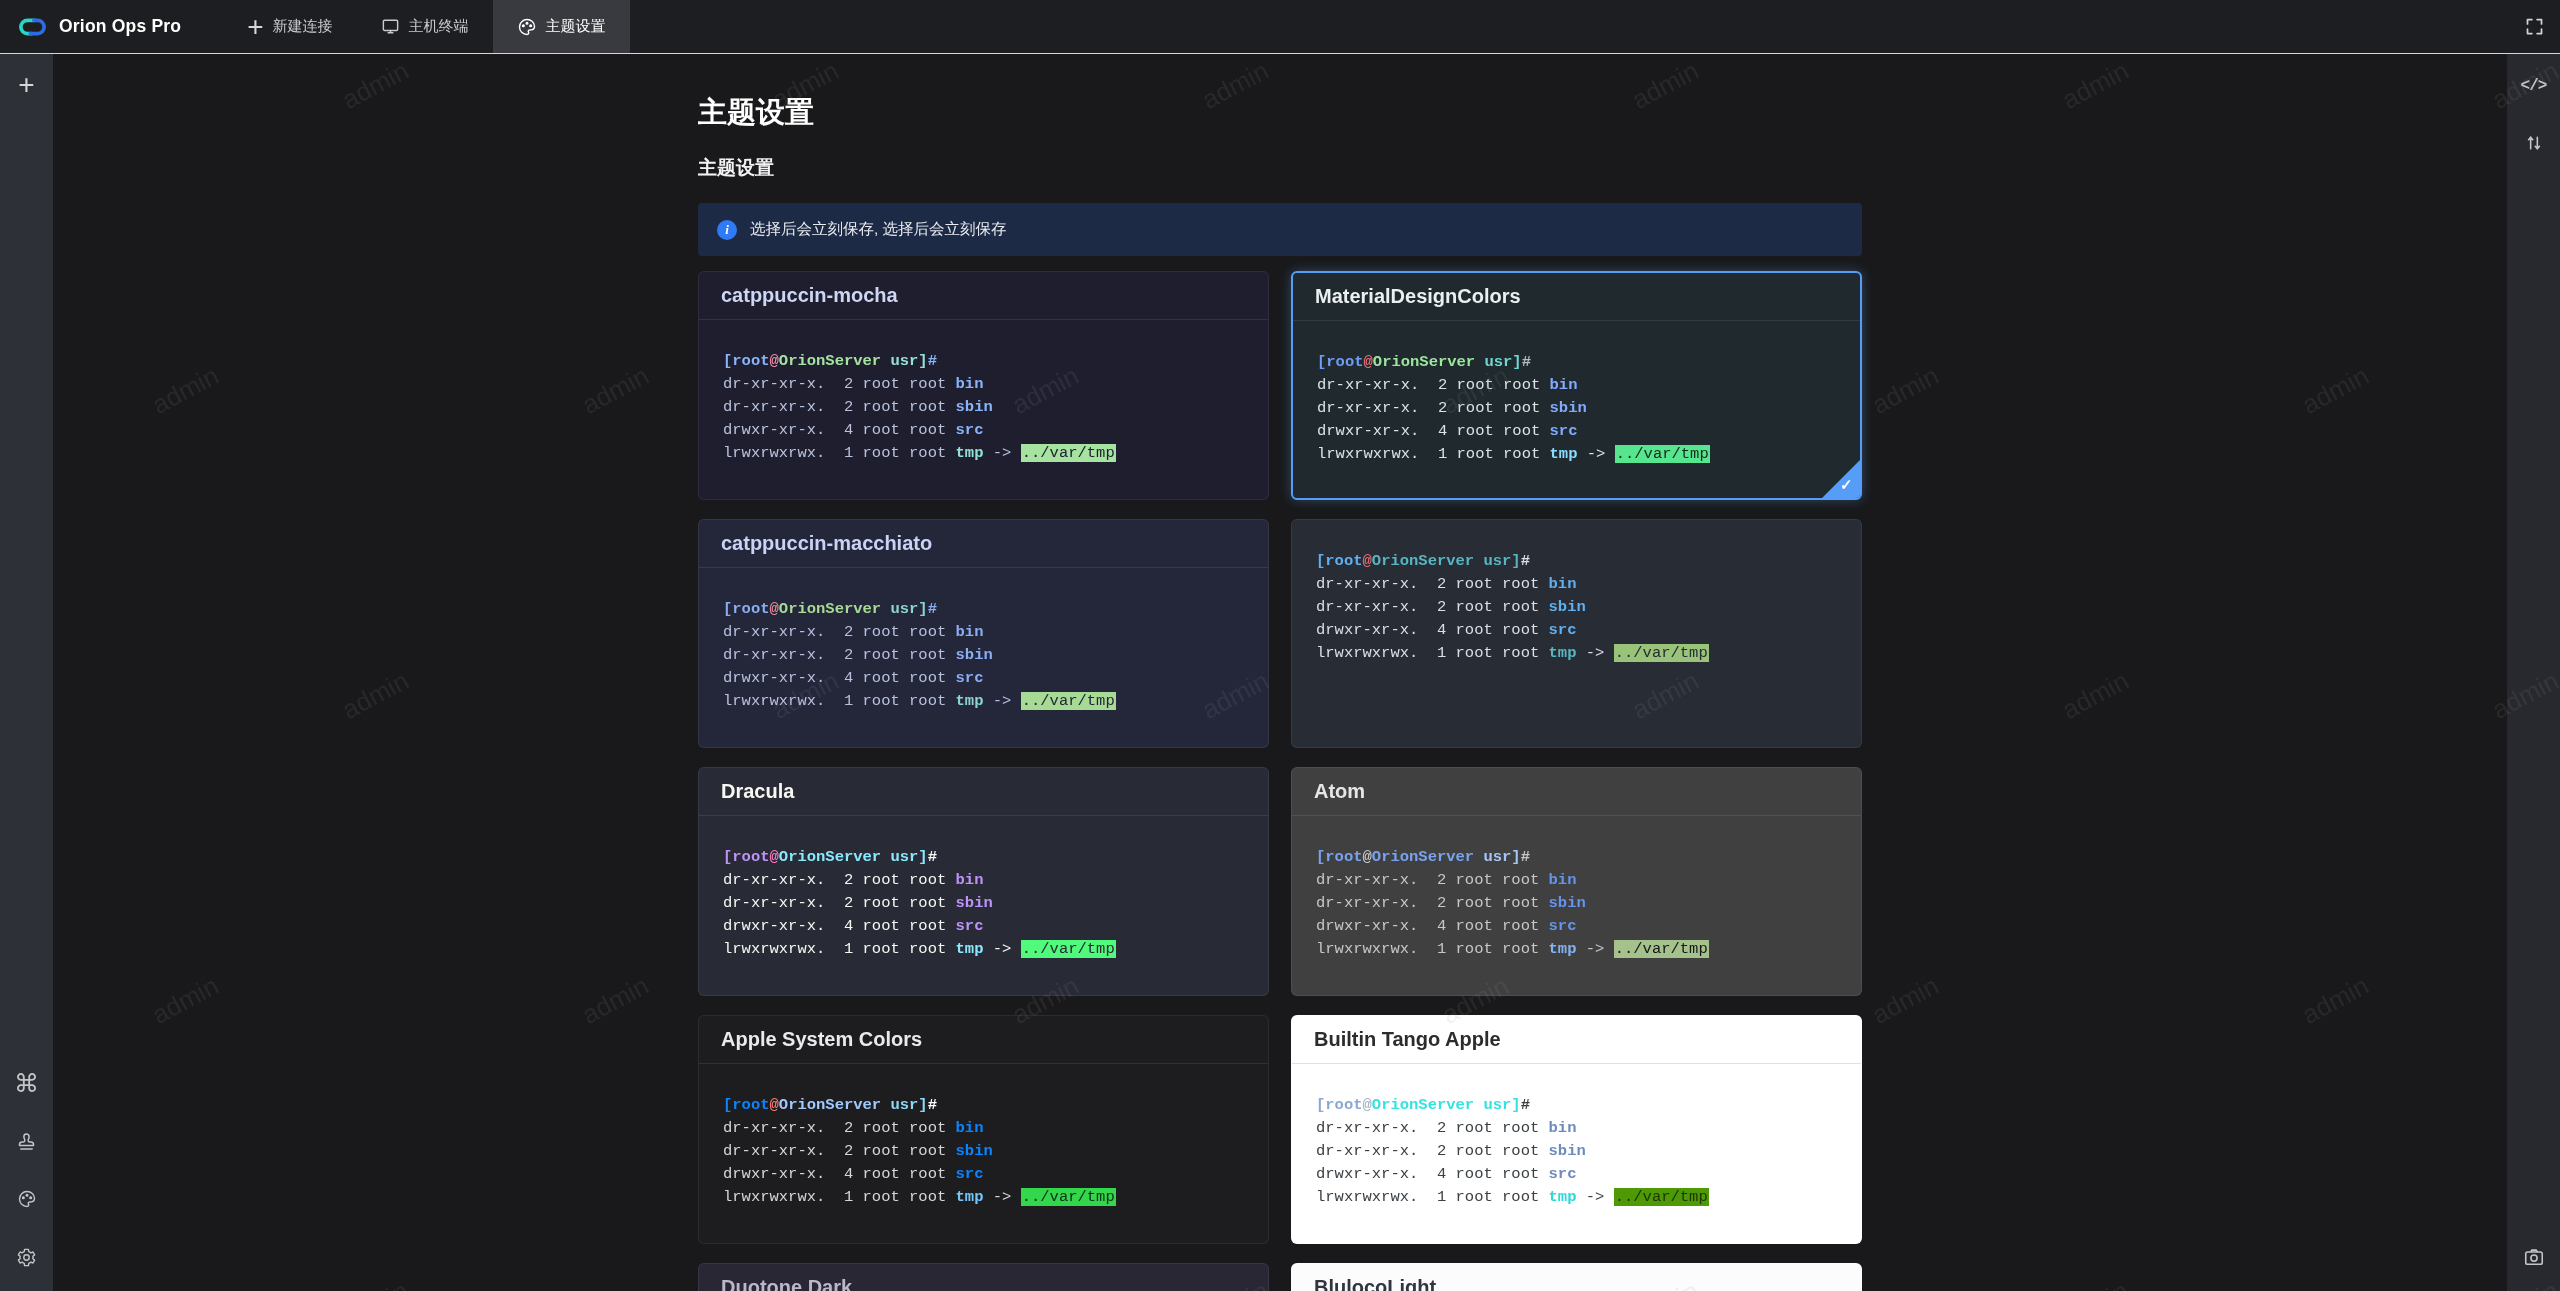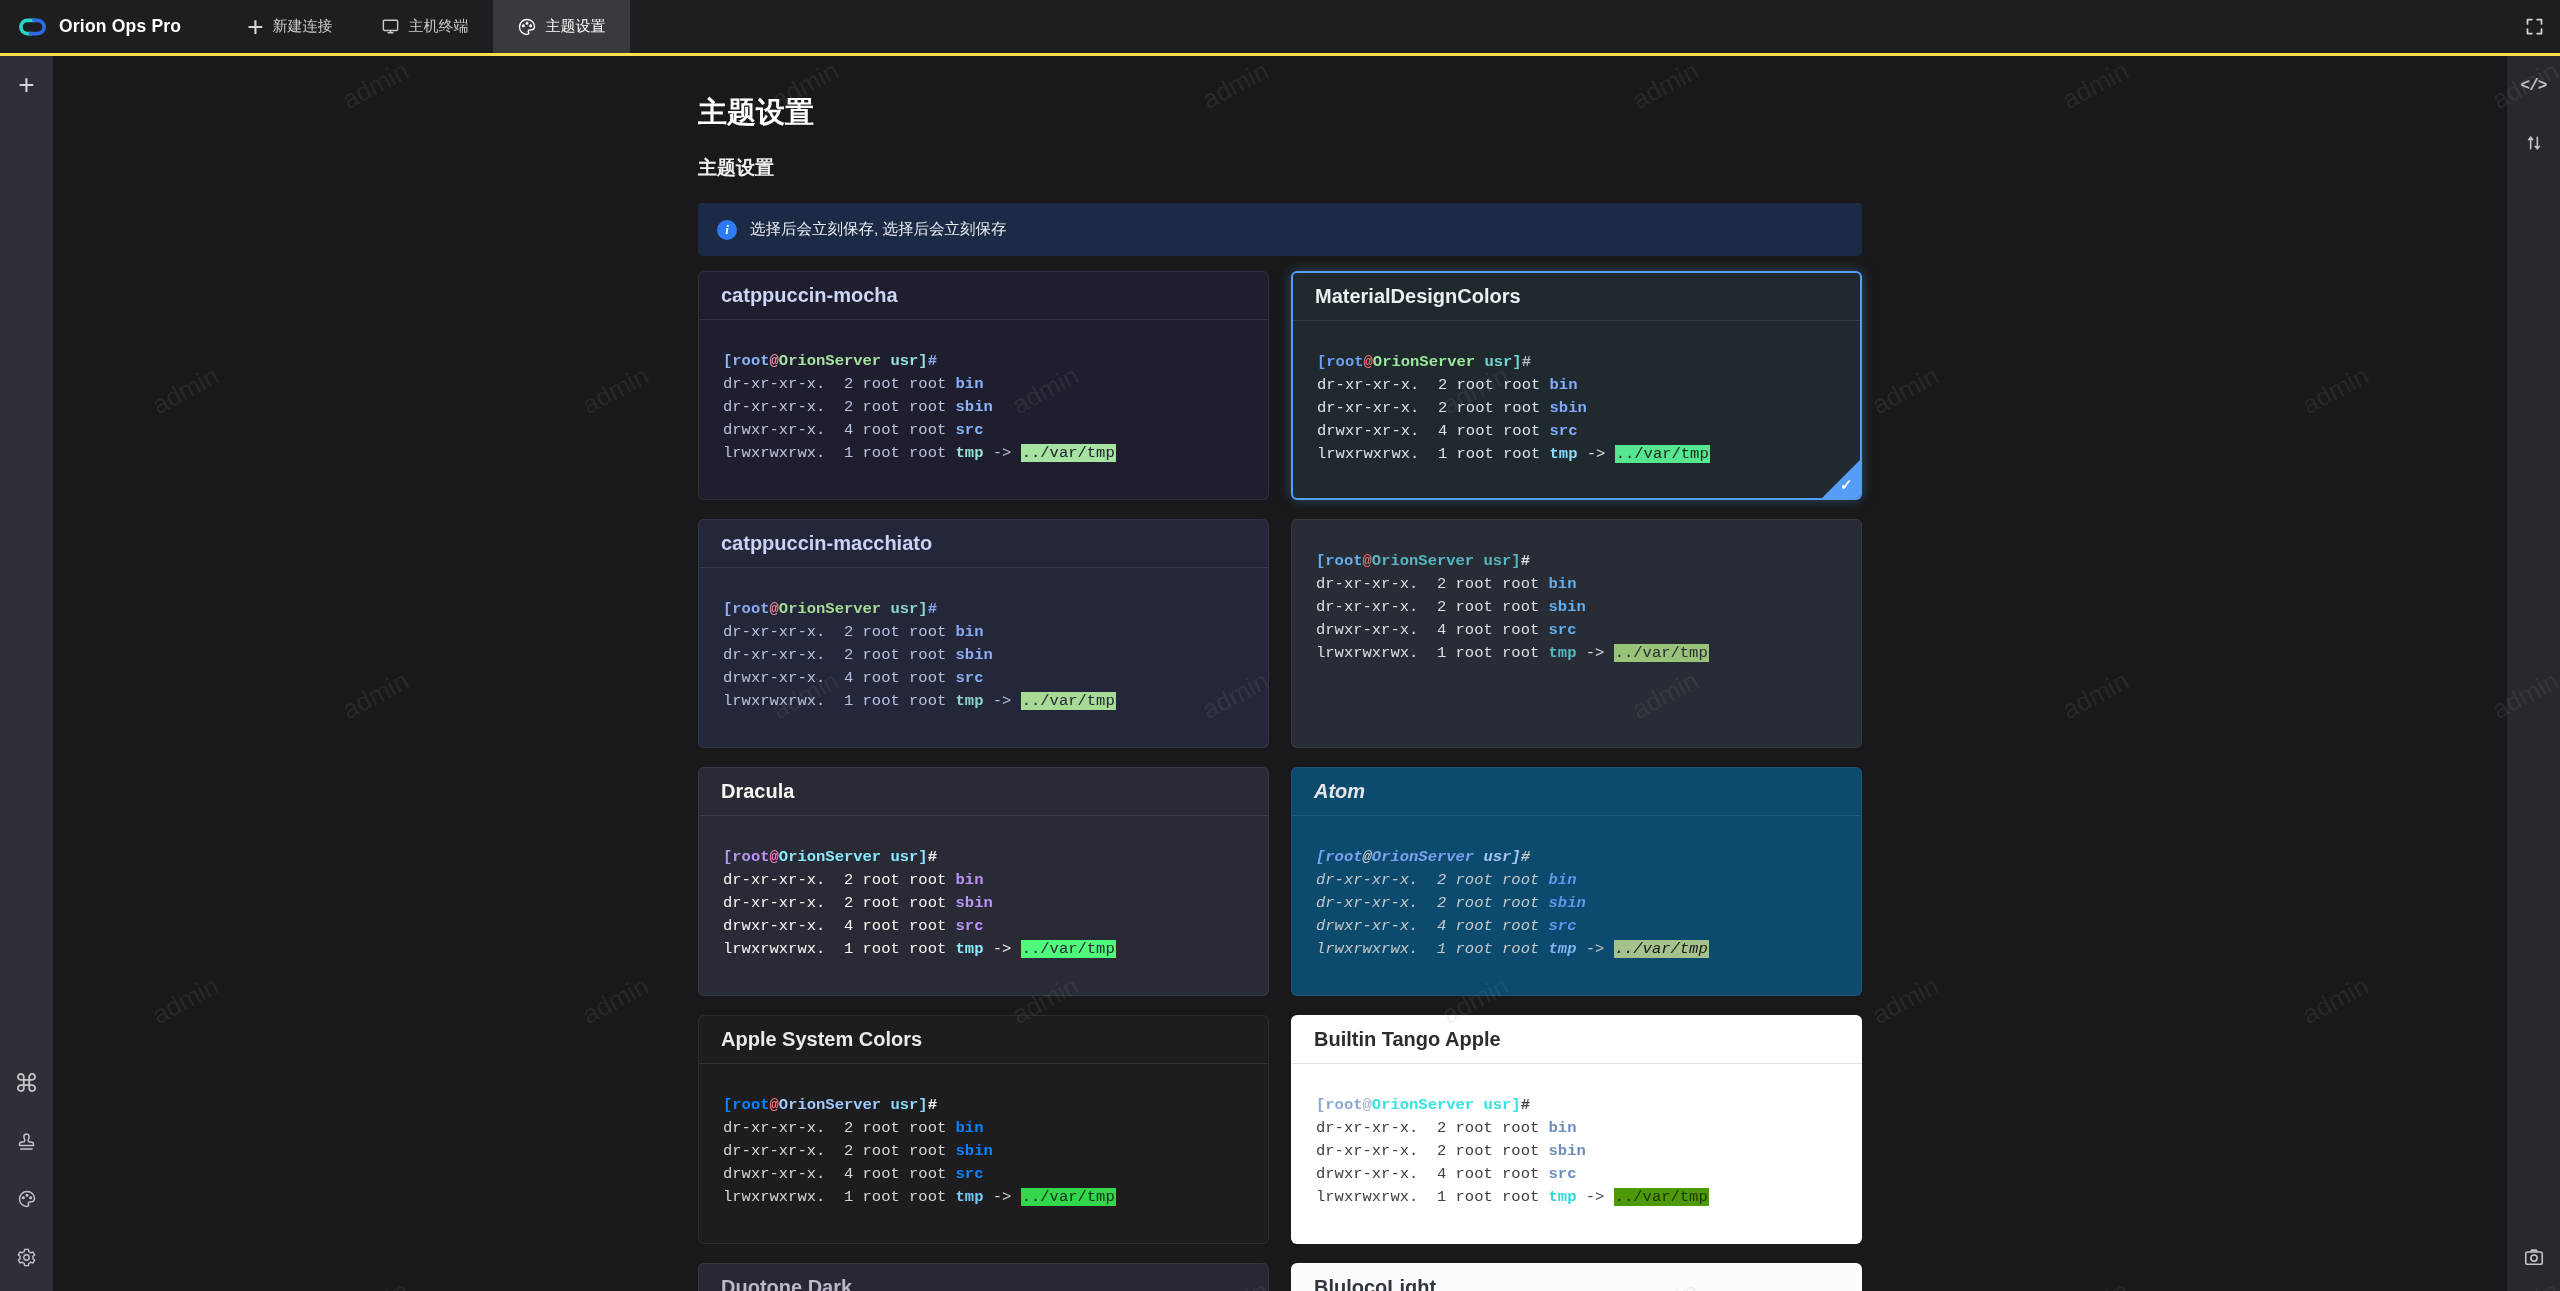--- a/index.html
+++ b/index.html
@@ -3,21 +3,21 @@
 <meta charset="utf-8">
 <style>
   html,body{margin:0;padding:0;}
   body{
     width:2560px;height:1291px;overflow:hidden;position:relative;
     background:#19191b;font-family:"Liberation Sans",sans-serif;
     -webkit-font-smoothing:antialiased;
   }
   
   .header{position:fixed;left:0;top:0;right:0;height:53px;background:#1d1e21;
-    display:flex;align-items:center;z-index:6;border-bottom:3px solid #fde047;}
+    display:flex;align-items:center;z-index:6;border-bottom:1px solid #fde047;}
   .brand{display:flex;align-items:center;gap:11px;margin-left:17px;margin-right:42px;}
   .brand-title{color:#ffffff;font-weight:700;font-size:17.5px;letter-spacing:.2px;}
   .tab{height:53px;display:flex;align-items:center;gap:9px;padding:0 24px;
     font-size:15px;color:#c9cacd;cursor:pointer;user-select:none;}
   .tab.active{background:#393a40;color:#ffffff;}
   .tab .ic{display:flex;align-items:center;}
   .fs-btn{margin-left:auto;margin-right:15px;color:#d2d3d6;display:flex;align-items:center;cursor:pointer;}
   
   .left-rail{position:fixed;left:0;top:53px;bottom:0;width:53px;background:#2e3037;
     display:flex;flex-direction:column;align-items:center;z-index:5;}
@@ -213,21 +213,21 @@
     <div class="term"><div class="t-line t-prompt"><span class="t-name" style="color: rgb(97, 175, 239);">[root</span><span class="t-name" style="color: rgb(224, 108, 117);">@</span><span class="t-name" style="color: rgb(86, 182, 194);">OrionServer</span><span class="t-name" style="color: rgb(86, 182, 194);"> usr]</span><span class="t-name" style="color: rgb(220, 223, 228);">#</span></div><div class="t-line"><span style="color: rgb(220, 223, 228);">dr-xr-xr-x.  2 root root </span><span class="t-name" style="color: rgb(97, 175, 239);">bin</span></div><div class="t-line"><span style="color: rgb(220, 223, 228);">dr-xr-xr-x.  2 root root </span><span class="t-name" style="color: rgb(97, 175, 239);">sbin</span></div><div class="t-line"><span style="color: rgb(220, 223, 228);">drwxr-xr-x.  4 root root </span><span class="t-name" style="color: rgb(97, 175, 239);">src</span></div><div class="t-line"><span style="color: rgb(220, 223, 228);">lrwxrwxrwx.  1 root root </span><span class="t-name" style="color: rgb(86, 182, 194);">tmp</span><span style="color: rgb(220, 223, 228);"> -&gt; </span><span class="hl" style="color: rgb(40, 44, 52); background: rgb(152, 195, 121);">../var/tmp</span></div></div>
 
   </div>
         <div class="card" style="background: rgb(40, 42, 54);">
     <div class="card-h">
       <span class="card-title" style="color: rgb(248, 248, 242);">Dracula</span>
     </div>
     <div class="term"><div class="t-line t-prompt"><span class="t-name" style="color: rgb(189, 147, 249);">[root</span><span class="t-name" style="color: rgb(255, 121, 198);">@</span><span class="t-name" style="color: rgb(139, 233, 253);">OrionServer</span><span class="t-name" style="color: rgb(139, 233, 253);"> usr]</span><span class="t-name" style="color: rgb(248, 248, 242);">#</span></div><div class="t-line"><span style="color: rgb(248, 248, 242);">dr-xr-xr-x.  2 root root </span><span class="t-name" style="color: rgb(189, 147, 249);">bin</span></div><div class="t-line"><span style="color: rgb(248, 248, 242);">dr-xr-xr-x.  2 root root </span><span class="t-name" style="color: rgb(189, 147, 249);">sbin</span></div><div class="t-line"><span style="color: rgb(248, 248, 242);">drwxr-xr-x.  4 root root </span><span class="t-name" style="color: rgb(189, 147, 249);">src</span></div><div class="t-line"><span style="color: rgb(248, 248, 242);">lrwxrwxrwx.  1 root root </span><span class="t-name" style="color: rgb(139, 233, 253);">tmp</span><span style="color: rgb(248, 248, 242);"> -&gt; </span><span class="hl" style="color: rgb(40, 42, 54); background: rgb(80, 250, 123);">../var/tmp</span></div></div>
 
   </div>
-        <div class="card" style="background: #0c4a6e; font-style: italic;">
+        <div class="card" style="background: #404040;">
     <div class="card-h">
       <span class="card-title" style="color: rgb(230, 230, 230);">Atom</span>
     </div>
     <div class="term"><div class="t-line t-prompt"><span class="t-name" style="color: rgb(121, 163, 241);">[root</span><span class="t-name" style="color: rgb(197, 200, 198);">@</span><span class="t-name" style="color: rgb(121, 163, 241);">OrionServer</span><span class="t-name" style="color: rgb(165, 198, 246);"> usr]</span><span class="t-name" style="color: rgb(197, 200, 198);">#</span></div><div class="t-line"><span style="color: rgb(197, 200, 198);">dr-xr-xr-x.  2 root root </span><span class="t-name" style="color: rgb(100, 148, 237);">bin</span></div><div class="t-line"><span style="color: rgb(197, 200, 198);">dr-xr-xr-x.  2 root root </span><span class="t-name" style="color: rgb(100, 148, 237);">sbin</span></div><div class="t-line"><span style="color: rgb(197, 200, 198);">drwxr-xr-x.  4 root root </span><span class="t-name" style="color: rgb(100, 148, 237);">src</span></div><div class="t-line"><span style="color: rgb(197, 200, 198);">lrwxrwxrwx.  1 root root </span><span class="t-name" style="color: rgb(131, 178, 243);">tmp</span><span style="color: rgb(197, 200, 198);"> -&gt; </span><span class="hl" style="color: rgb(22, 23, 25); background: rgb(166, 194, 140);">../var/tmp</span></div></div>
 
   </div>
         <div class="card" style="background: rgb(29, 29, 31);">
     <div class="card-h">
       <span class="card-title" style="color: rgb(234, 234, 234);">Apple System Colors</span>
     </div>

